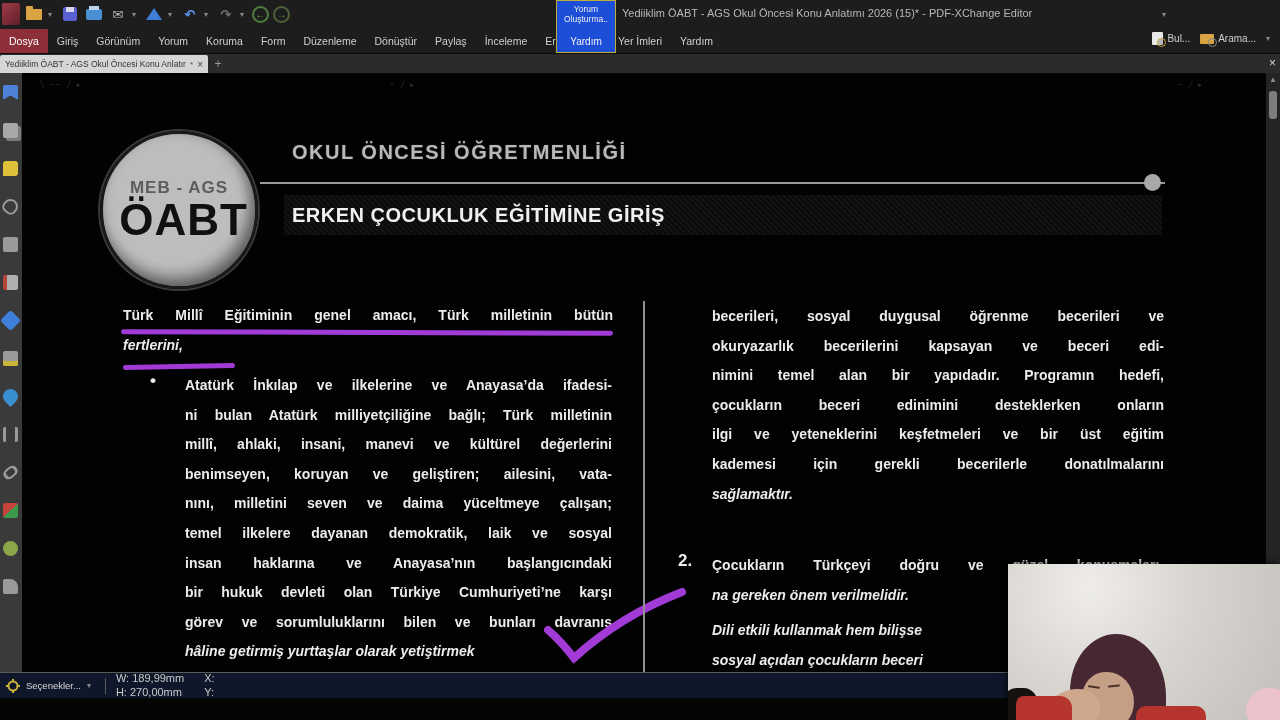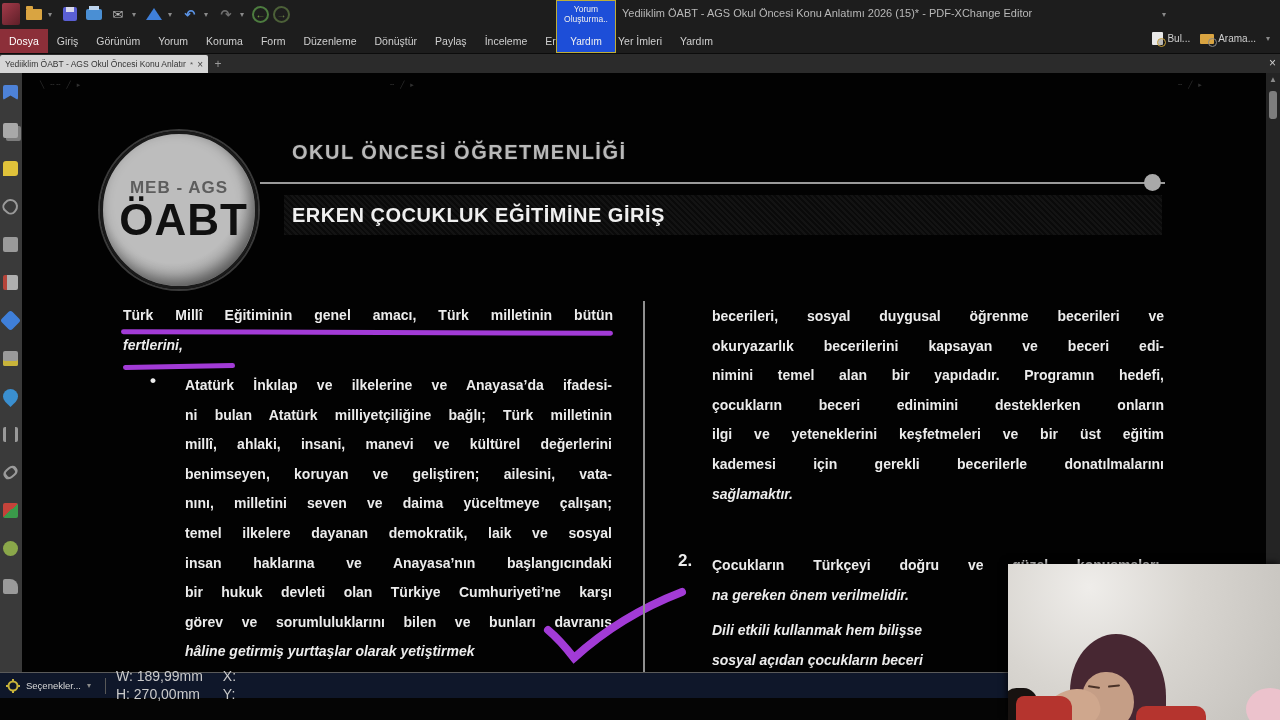--- a/index.html
+++ b/index.html
@@ -98,21 +98,21 @@
 
   
   .scrollbar { left:1266px; top:73px; width:14px; height:599px; background:#242424; z-index:10; }
   .sb-up { position:absolute; left:0; top:2px; width:14px; text-align:center; color:#8a8a8a; font-size:8px; }
   .sb-thumb { position:absolute; left:3px; top:18px; width:8px; height:28px; background:#7d7d7d; border-radius:3px; }
 
   
   .statusbar { left:0; top:672px; width:1280px; height:26px; background:#0f172a; border-top:1px solid #5a5a5a; display:flex; align-items:center; z-index:15; }
   .sb-left { display:flex; align-items:center; gap:6px; padding-left:6px; }
   .sb-text { font-size:9.5px; color:#d8d8d8; }
-  .sb-small { font-size:14px; color:#cacaca; line-height:1.25; }
+  .sb-small { font-size:11px; color:#cacaca; line-height:1.25; }
   .sb-sep { width:1px; height:16px; background:#585858; margin:0 4px; }
   .navgrp { position:absolute; left:530px; top:676px; display:flex; align-items:center; gap:7px; }
   .navbtn { width:18px; height:18px; border-radius:50%; background:#252525; border:1.5px solid #3c6db5; color:#5b93e4; font-size:7px; display:flex; align-items:center; justify-content:center; gap:1px; font-weight:bold; }
   .navbtn .bar { width:1.5px; height:7px; background:#5b93e4; }
   .pagebox { width:62px; height:18px; background:#282828; border:1px solid #5a5a5a; color:#e0e0e0; display:flex; align-items:center; justify-content:flex-end; padding:0 4px; }
   .pagebox .cur { font-size:10px; }
   .pagebox .tot { font-size:7.5px; color:#bdbdbd; margin-left:1px; transform:translateY(-3px); }
   .navbtn.green { border-color:#6f9b3a; color:#8cb94e; font-size:10px; }
   .navbtn.dim { border-color:#5d6b52; color:#7d8a72; font-size:10px; opacity:.7; }
   .layoutgrp { position:absolute; left:918px; top:674px; display:flex; gap:6px; align-items:center; }

